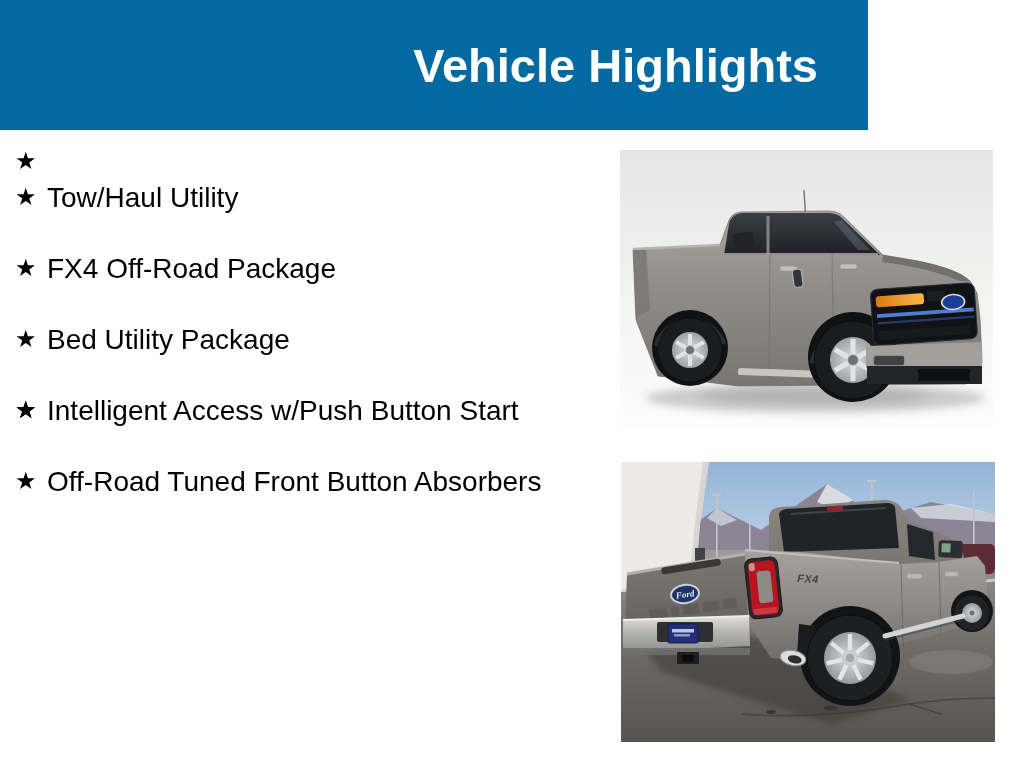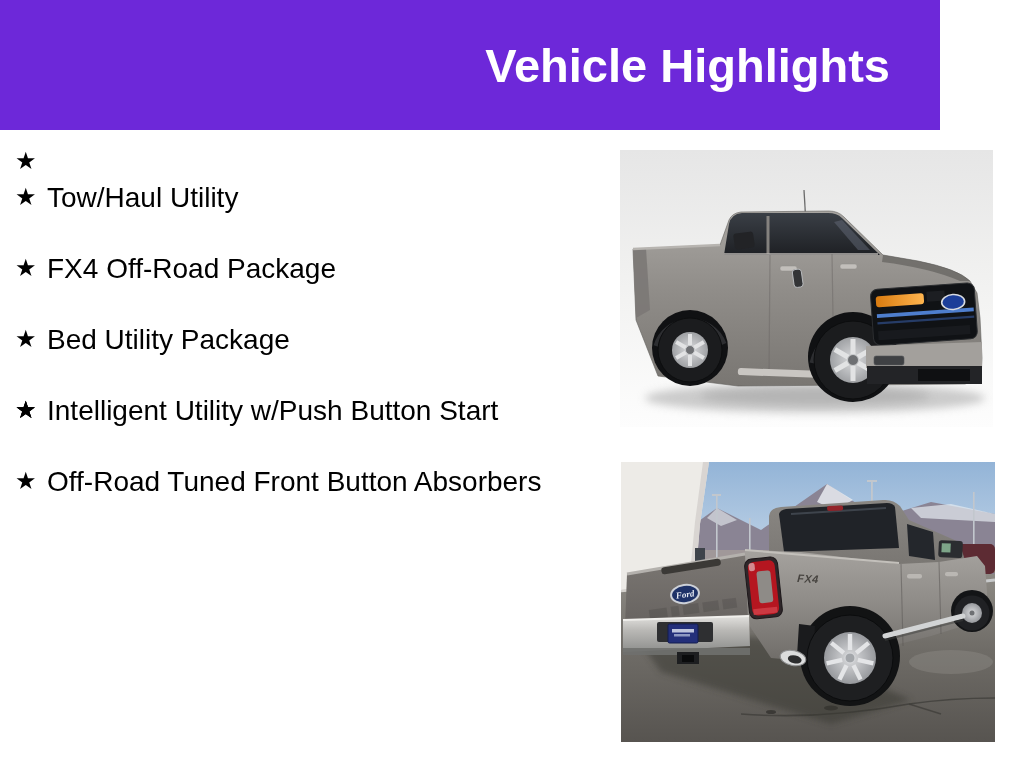--- a/index.html
+++ b/index.html
@@ -5,22 +5,22 @@
   html,body{margin:0;padding:0;}
   body{
     width:1024px;height:768px;background:#ffffff;overflow:hidden;
     font-family:"Liberation Sans","DejaVu Sans",sans-serif;
     -webkit-font-smoothing:antialiased;
   }
   .slide{position:relative;width:1024px;height:768px;background:#ffffff;}
 
   
   .header{
-    position:absolute;left:0;top:0;width:940px;height:130px;
-    background:#6d28d9;display:flex;align-items:center;justify-content:flex-end;
+    position:absolute;left:0;top:0;width:868px;height:130px;
+    background:#0369a1;display:flex;align-items:center;justify-content:flex-end;
     padding-right:50px;box-sizing:border-box;
   }
   .header h1{
     margin:0;color:#ffffff;font-size:47px;font-weight:bold;line-height:1;
     letter-spacing:0px;white-space:nowrap;
   }
 
   
   .highlights{
     position:absolute;left:15px;top:144px;width:544px;
@@ -51,21 +51,21 @@
     <h1>Vehicle Highlights</h1>
   </div>
 
   <ul class="highlights">
     <li><span class="star">★</span></li>
     <li><span class="star">★</span><span>Tow/Haul Utility</span></li>
     <li><span class="star">★</span><span>FX4 Off-Road Package</span></li>
     <li><span class="star">★</span><span>Bed Utility Package</span></li>
     <li><span class="star">★</span></li>
     <li><span class="star">★</span></li>
-    <li><span class="star">★</span><span>Intelligent Utility w/Push Button Start</span></li>
+    <li><span class="star">★</span><span>Intelligent Access w/Push Button Start</span></li>
     <li><span class="star">★</span><span>Off-Road Tuned Front Button Absorbers</span></li>
   </ul>
 
   <div class="photo photo-front">
     <svg width="373" height="277" viewBox="0 0 373 277" xmlns="http://www.w3.org/2000/svg">
       <defs>
         <linearGradient id="fbg" x1="0" y1="0" x2="0" y2="1">
           <stop offset="0" stop-color="#e6e6e6"></stop>
             <stop offset=".5" stop-color="#f2f2f1"></stop>
             <stop offset="1" stop-color="#fdfdfd"></stop>

